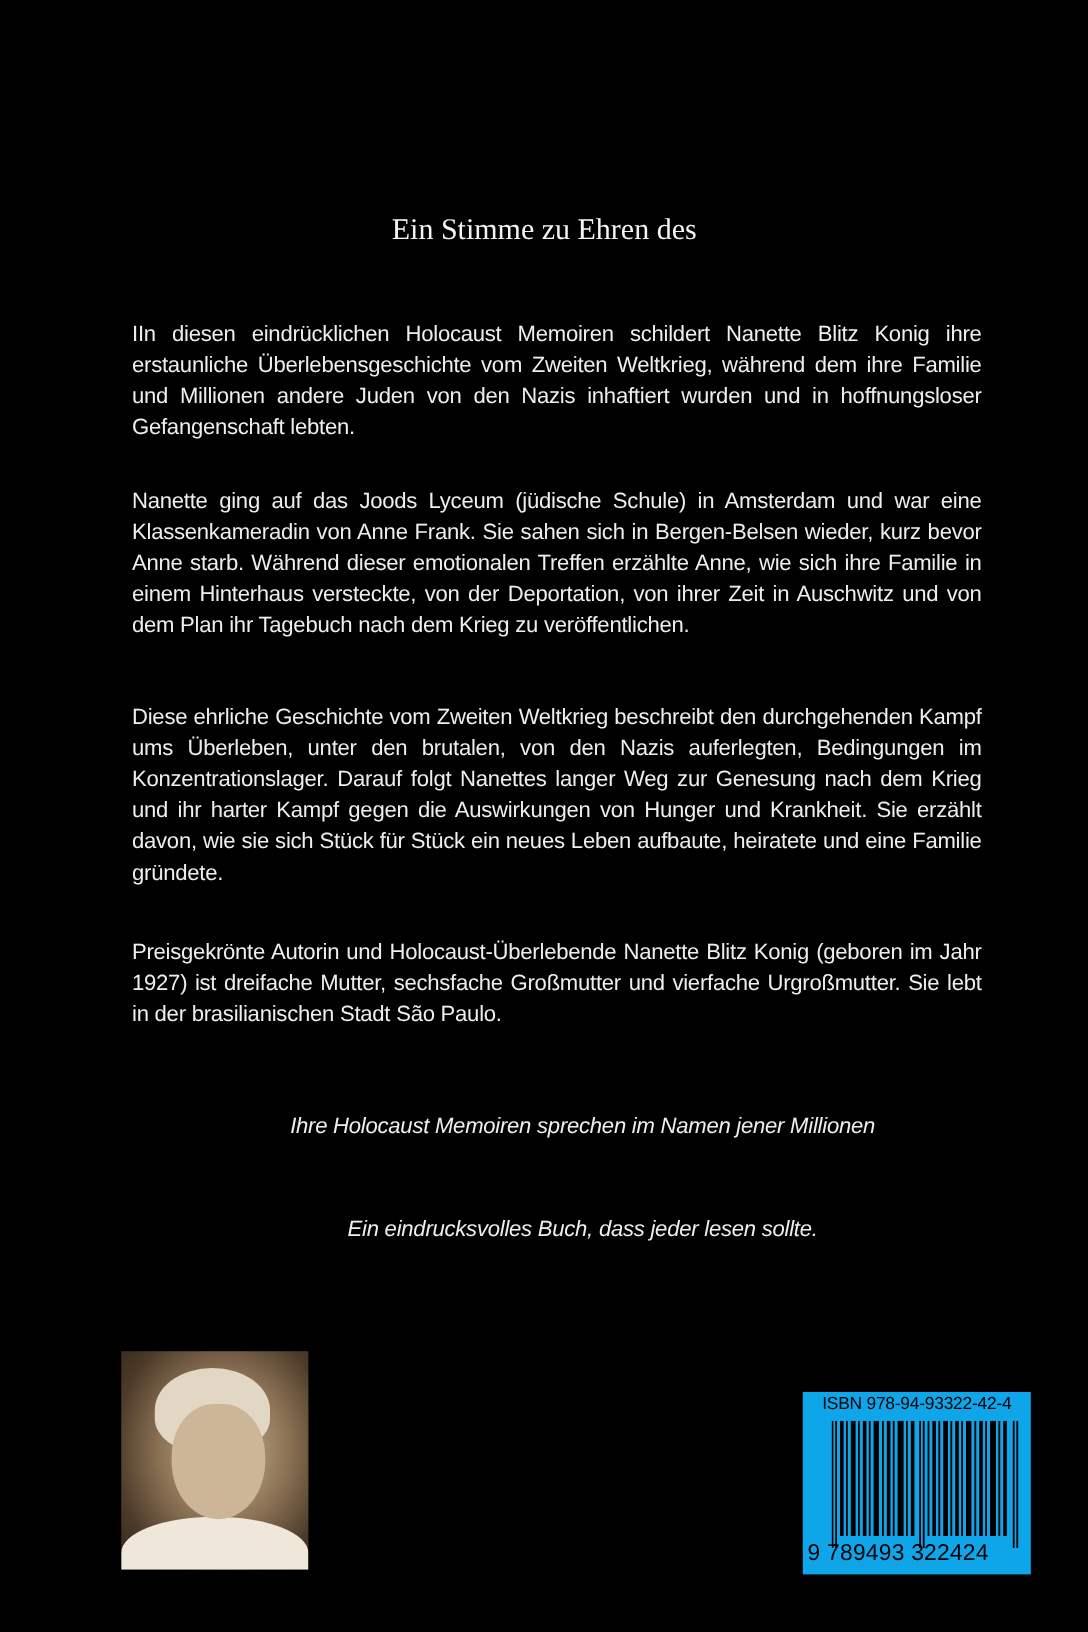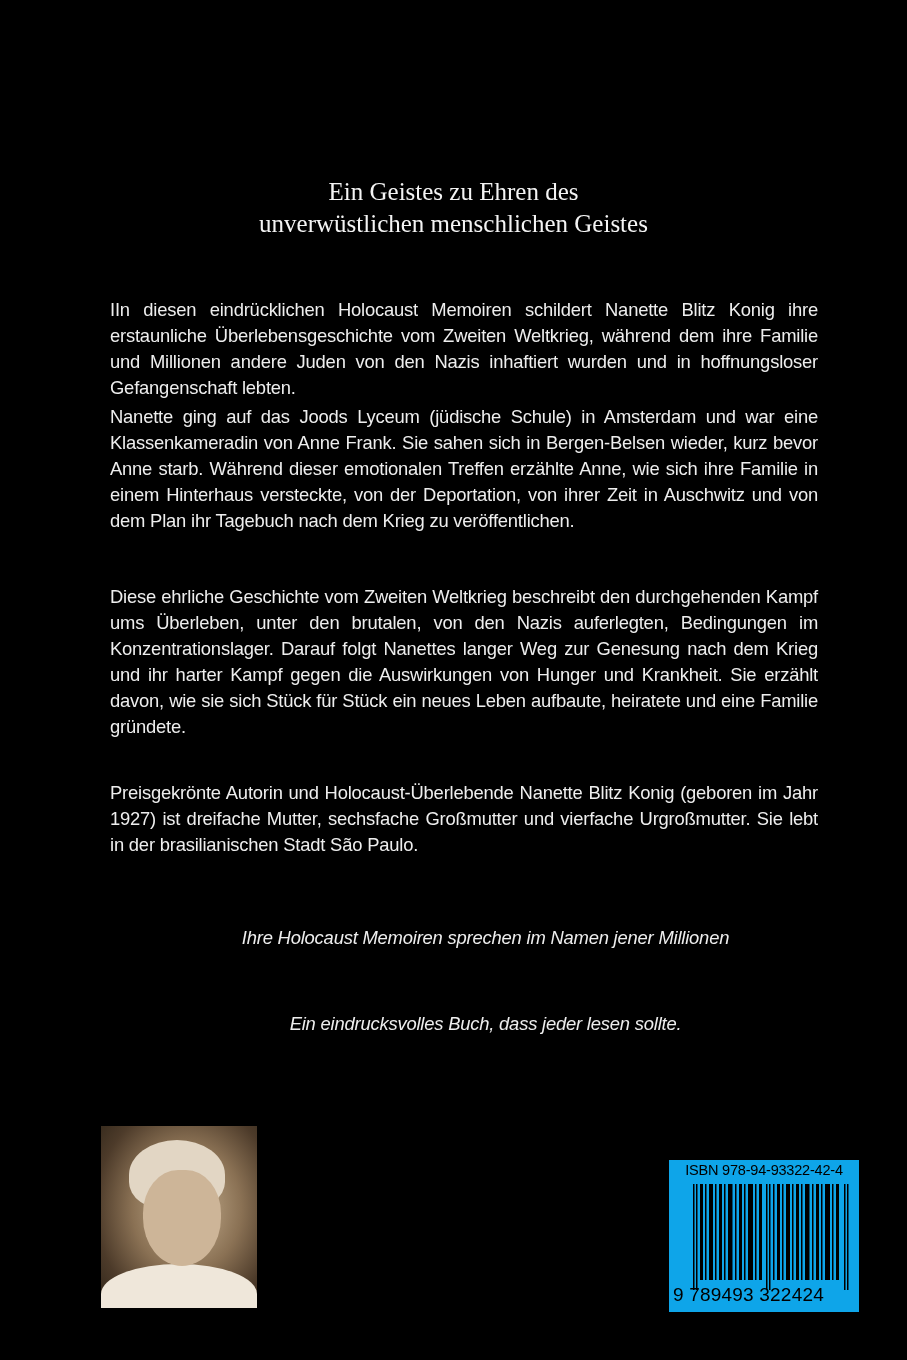--- a/index.html
+++ b/index.html
@@ -11,21 +11,21 @@
     position: absolute; left: 0; width: 907px; top: 176px;
     text-align: center; font-family: "Liberation Serif", "DejaVu Serif", serif;
     font-size: 25px; line-height: 32px; color: #f4f4f4;
   }
   .body-text {
     position: absolute; left: 110px; width: 708px;
     font-family: "Liberation Sans", "DejaVu Sans", sans-serif;
     font-size: 18.4px; line-height: 26px; text-align: justify; color: #eeeeee;
     letter-spacing: -0.2px;
   }
-  .p1 { top: 265px; margin-top: 32px; }
+  .p1 { top: 265px; }
   .p2 { top: 404px; }
   .p3 { top: 584px; }
   .p4 { top: 780px; }
   .quote {
     position: absolute; left: 0; width: 907px; text-align: center;
     font-family: "Liberation Sans", "DejaVu Sans", sans-serif; font-style: italic;
     font-size: 18.4px; line-height: 28px; color: #eeeeee; letter-spacing: -0.2px; padding-left: 32px;
   }
   .q1 { top: 924px; }
   .q2 { top: 998px; margin-top: 12px; }
@@ -42,22 +42,21 @@
     color: #000; font-family: "Liberation Sans", "DejaVu Sans", sans-serif;
   }
   .isbn-label { position: absolute; left: 0; width: 190px; top: 2px; text-align: center; font-size: 14.5px; letter-spacing: -0.2px; }
   .bars { position: absolute; left: 24px; top: 24px; width: 158px; height: 106px; }
   .bar-digits { position: absolute; left: 4px; top: 124px; font-size: 19px; letter-spacing: 0.2px; white-space: pre; }
 </style>
 </head>
 <body>
 
 <div class="title">
-  <div>Ein Geistes zu Ehren des</div>
-  <div>unverwüstlichen menschlichen Geistes</div>
+  <div>Ein Stimme zu Ehren des</div>
 </div>
 
 <div class="body-text p1">IIn diesen eindrücklichen Holocaust Memoiren schildert Nanette Blitz Konig ihre erstaunliche Überlebensgeschichte vom Zweiten Weltkrieg, während dem ihre Familie und Millionen andere Juden von den Nazis inhaftiert wurden und in hoffnungsloser Gefangenschaft lebten.</div>
 <div class="body-text p2">Nanette ging auf das Joods Lyceum (jüdische Schule) in Amsterdam und war eine Klassenkameradin von Anne Frank. Sie sahen sich in Bergen-Belsen wieder, kurz bevor Anne starb. Während dieser emotionalen Treffen erzählte Anne, wie sich ihre Familie in einem Hinterhaus versteckte, von der Deportation, von ihrer Zeit in Auschwitz und von dem Plan ihr Tagebuch nach dem Krieg zu veröffentlichen.</div>
 <div class="body-text p3">Diese ehrliche Geschichte vom Zweiten Weltkrieg beschreibt den durchgehenden Kampf ums Überleben, unter den brutalen, von den Nazis auferlegten, Bedingungen im Konzentrationslager. Darauf folgt Nanettes langer Weg zur Genesung nach dem Krieg und ihr harter Kampf gegen die Auswirkungen von Hunger und Krankheit. Sie erzählt davon, wie sie sich Stück für Stück ein neues Leben aufbaute, heiratete und eine Familie gründete.</div>
 <div class="body-text p4">Preisgekrönte Autorin und Holocaust-Überlebende Nanette Blitz Konig (geboren im Jahr 1927) ist dreifache Mutter, sechsfache Großmutter und vierfache Urgroßmutter. Sie lebt in der brasilianischen Stadt São Paulo.</div>
 
 <div class="quote q1">
   <div>Ihre Holocaust Memoiren sprechen im Namen jener Millionen</div>
 </div>

